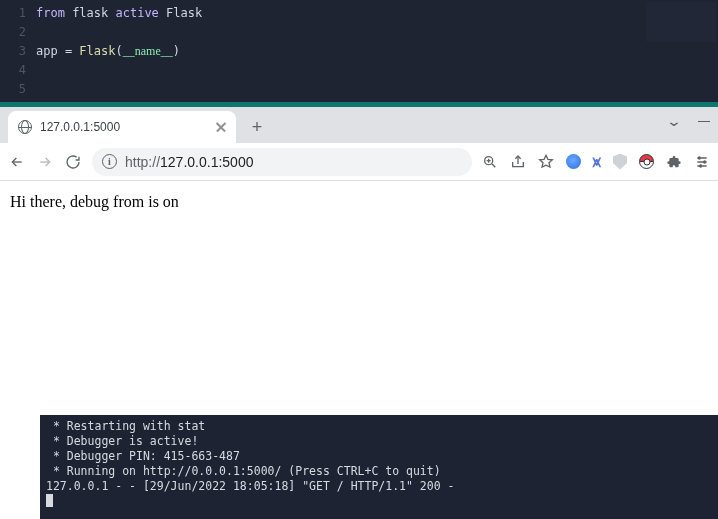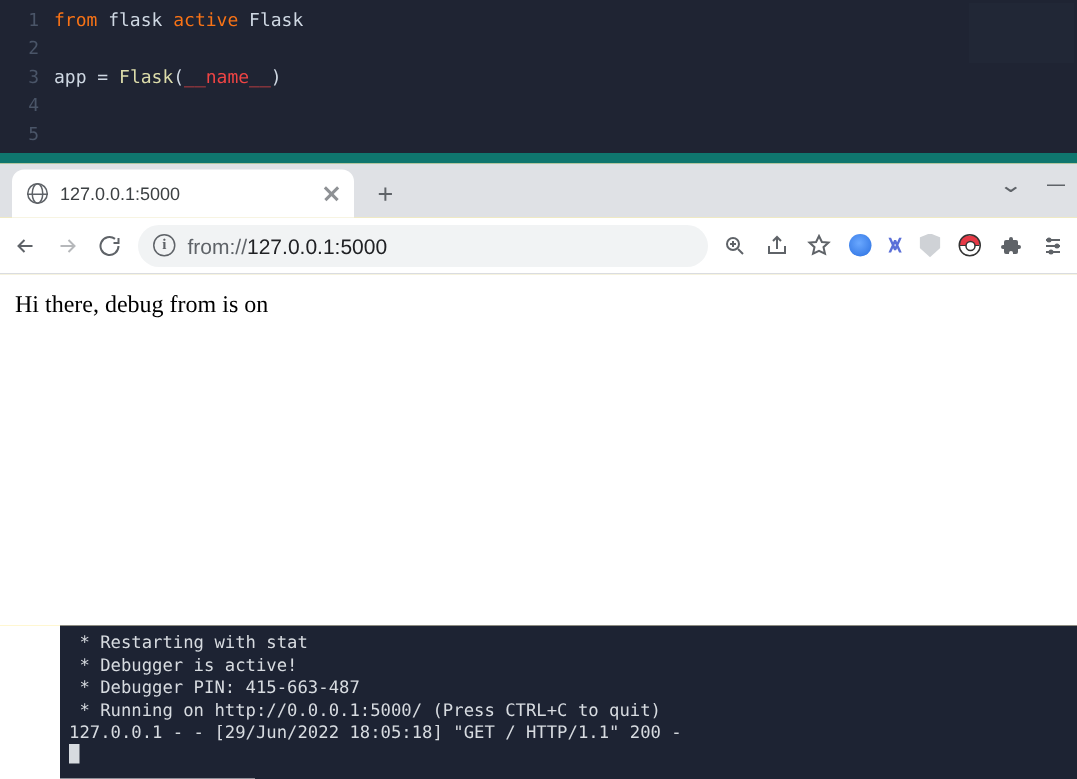--- a/index.html
+++ b/index.html
@@ -31,35 +31,35 @@
     width: 36px;
     text-align: right;
     color: #4a5568;
     padding-right: 10px;
     user-select: none;
   }
   .editor .code {
     white-space: pre;
     color: #cfd8e3;
   }
-  .editor .kw { color: #f97316; text-align: right; }
+  .editor .kw { color: #c4b5fd; text-align: right; }
   .editor .fn { color: #dcdcaa; }
-  .editor .var { color: #ef4444; }
+  .editor .var { color: #86efac; font-family: Liberation Serif, serif; }
   .minimap {
     position: absolute;
     top: 2px; right: 2px;
     width: 70px; height: 40px;
     background: #262c3d;
     opacity: 0.4;
   }
 
   
   .browser {
-    border-top: 7px solid #0f766e;
-    background: #fde047;
+    border-top: 5px solid #0f766e;
+    background: #22c55e;
   }
   .tabstrip {
     height: 36px;
     background: #dfe1e5;
     display: flex;
     align-items: flex-end;
     padding-left: 8px;
     position: relative;
   }
   .tab {
@@ -258,21 +258,21 @@
     <span class="navbtn">
       <svg viewBox="0 0 24 24" fill="none" stroke="currentColor" stroke-width="2">
           <path d="M21 12a9 9 0 1 1-3.5-7.1"></path>
           <path d="M21 4v5h-5"></path>
         </svg>
     </span>
 
     <div class="omnibox">
       <span class="info">i</span>
       <span class="url">
-        <span class="dim">from://</span><span>127.0.0.1:5000</span>
+        <span class="dim">http://</span><span>127.0.0.1:5000</span>
       </span>
     </div>
 
     <div class="righticons">
       <span class="icon16 zoom">
         <svg viewBox="0 0 24 24" fill="none" stroke="currentColor" stroke-width="2">
             <circle cx="10" cy="10" r="6"></circle>
             <path d="M20 20l-5-5"></path>
             <path d="M10 7v6M7 10h6"></path>
           </svg>

